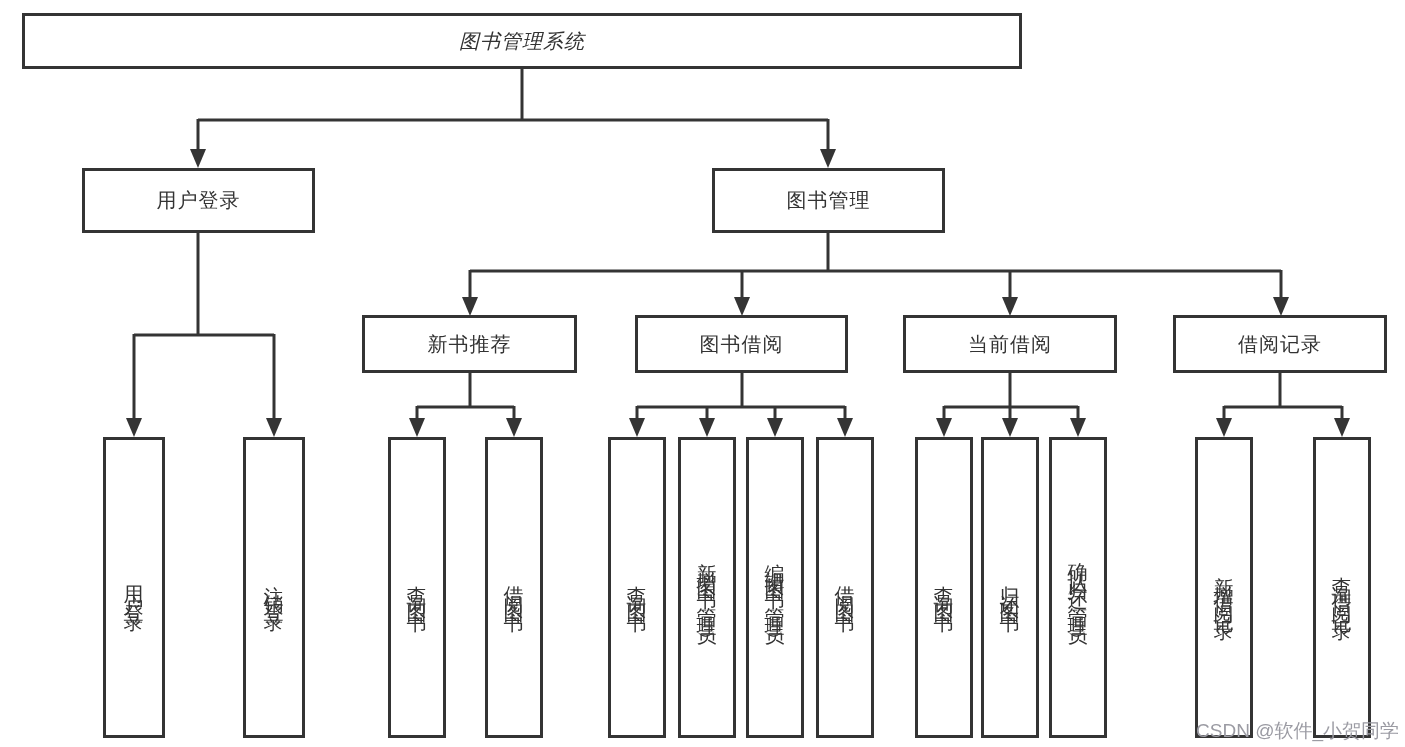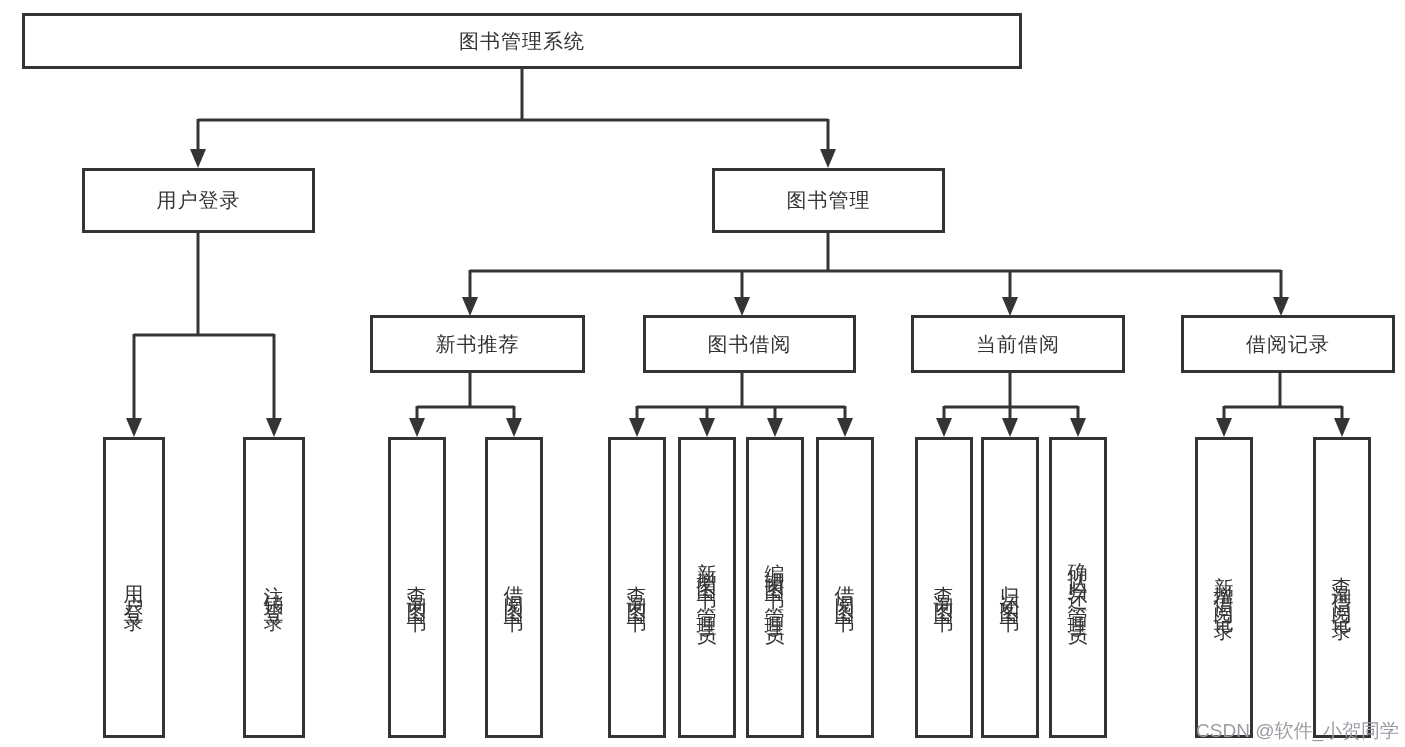--- a/index.html
+++ b/index.html
@@ -41,21 +41,21 @@
   }
   .vnode .vlabel {
     writing-mode: vertical-rl;
     text-orientation: mixed;
     font-size: 20px;
     letter-spacing: 9px;
     line-height: 1;
   }
   
   .lvl2 { top: 168px; width: 233px; height: 65px; }
-  .lvl3 { top: 315px; width: 215px; height: 58px; margin-left: 8px; }
+  .lvl3 { top: 315px; width: 215px; height: 58px; }
   .leaf { top: 437px; width: 58px; height: 301px; }
   .leaf-wide { width: 62px; }
   .watermark {
     position: absolute;
     right: 6px;
     bottom: 3px;
     font-size: 19px;
     color: #9b9ba3;
     z-index: 3;
     white-space: nowrap;
@@ -126,21 +126,21 @@
       <polygon points="767,418 783,418 775,437"></polygon>
       <polygon points="837,418 853,418 845,437"></polygon>
       <polygon points="936,418 952,418 944,437"></polygon>
       <polygon points="1002,418 1018,418 1010,437"></polygon>
       <polygon points="1070,418 1086,418 1078,437"></polygon>
       <polygon points="1216,418 1232,418 1224,437"></polygon>
       <polygon points="1334,418 1350,418 1342,437"></polygon>
     </g>
   </svg>
 
-  <div class="node" style="left:22px; top:13px; width:1000px; height:56px;">
+  <div class="node" style="left:22px; top:13px; width:1000px; height:56px;font-style:italic;">
     <span class="hlabel">图书管理系统</span>
   </div>
 
   <div class="node lvl2" style="left:82px;">
     <span class="hlabel">用户登录</span>
   </div>
   <div class="node lvl2" style="left:712px;text-align:center;">
     <span class="hlabel">图书管理</span>
   </div>
 

